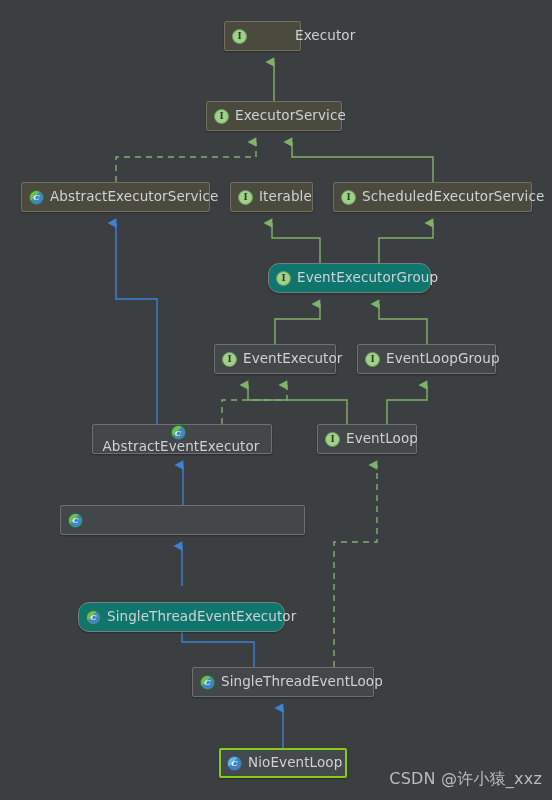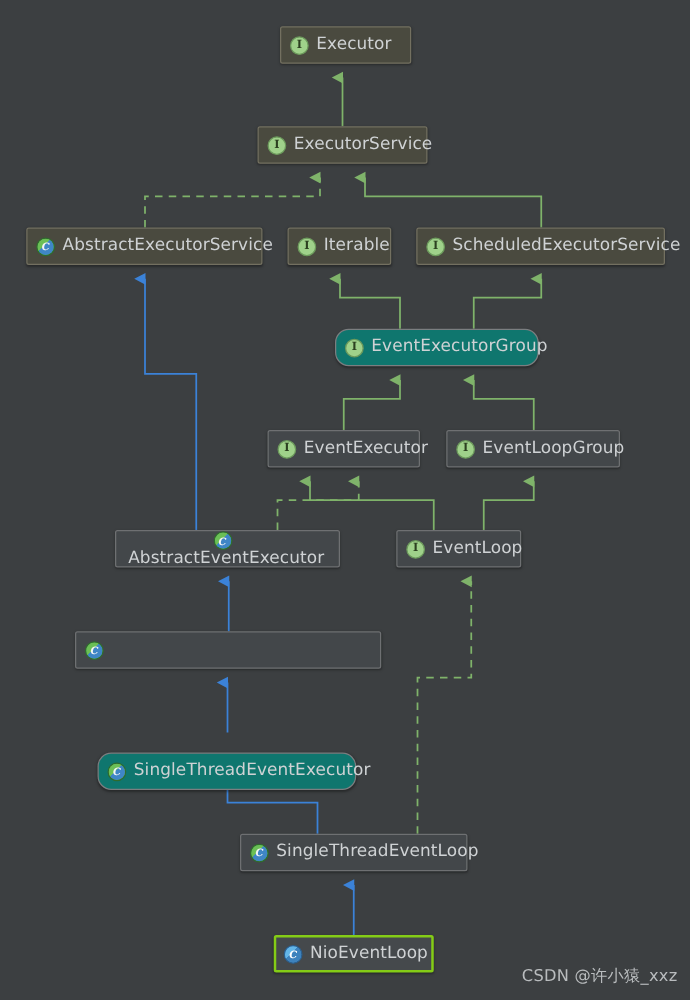--- a/index.html
+++ b/index.html
@@ -139,21 +139,21 @@
     font-style: italic;
     font-weight: bold;
     color: #ffffff;
     line-height: 1;
     z-index: 2;
   }
   #watermark {
     position: absolute;
     right: 10px;
     bottom: 10px;
-    font-size: 13px;
+    font-size: 16px;
     color: #b9bcbe;
     letter-spacing: 0.2px;
     font-family: "DejaVu Sans", "Liberation Sans", sans-serif;
   }
 </style>
 </head>
 <body>
 
 <div id="canvas">
 
@@ -180,21 +180,21 @@
         <path d="M 387 424 L 387 400 L 427 400 L 427 385" fill="none" stroke="#7fb36a" stroke-width="1.4" marker-end="url(#arrow-green)"></path>
         <path d="M 183 505 L 183 465" fill="none" stroke="#3b82d8" stroke-width="1.4" marker-end="url(#arrow-blue)"></path>
         <path d="M 182 586 L 182 546" fill="none" stroke="#3b82d8" stroke-width="1.4" marker-end="url(#arrow-blue)"></path>
         <path d="M 254 667 L 254 642 L 182 642 L 182 627" fill="none" stroke="#3b82d8" stroke-width="1.4" marker-end="url(#arrow-blue)"></path>
         <path d="M 334 667 L 334 542 L 377 542 L 377 465" fill="none" stroke="#7fb36a" stroke-width="1.4" stroke-dasharray="6,5" marker-end="url(#arrow-green)"></path>
         <path d="M 283 748 L 283 708" fill="none" stroke="#3b82d8" stroke-width="1.4" marker-end="url(#arrow-blue)"></path>
       </g>
   </svg>
 
   <div id="nodes">
-      <div class="node tinted" style="left: 224px; top: 21px; width: 105px;">
+      <div class="node tinted" style="left: 224px; top: 21px; width: 77px; gap: 42px;">
         <span class="node-icon icon-interface"></span>
         <span class="node-label">Executor</span>
       </div>
       <div class="node tinted" style="left: 206px; top: 101px; width: 136px;">
         <span class="node-icon icon-interface"></span>
         <span class="node-label">ExecutorService</span>
       </div>
       <div class="node tinted" style="left: 21px; top: 182px; width: 189px;">
         <span class="node-icon icon-abstract"></span>
         <span class="node-label">AbstractExecutorService</span>

